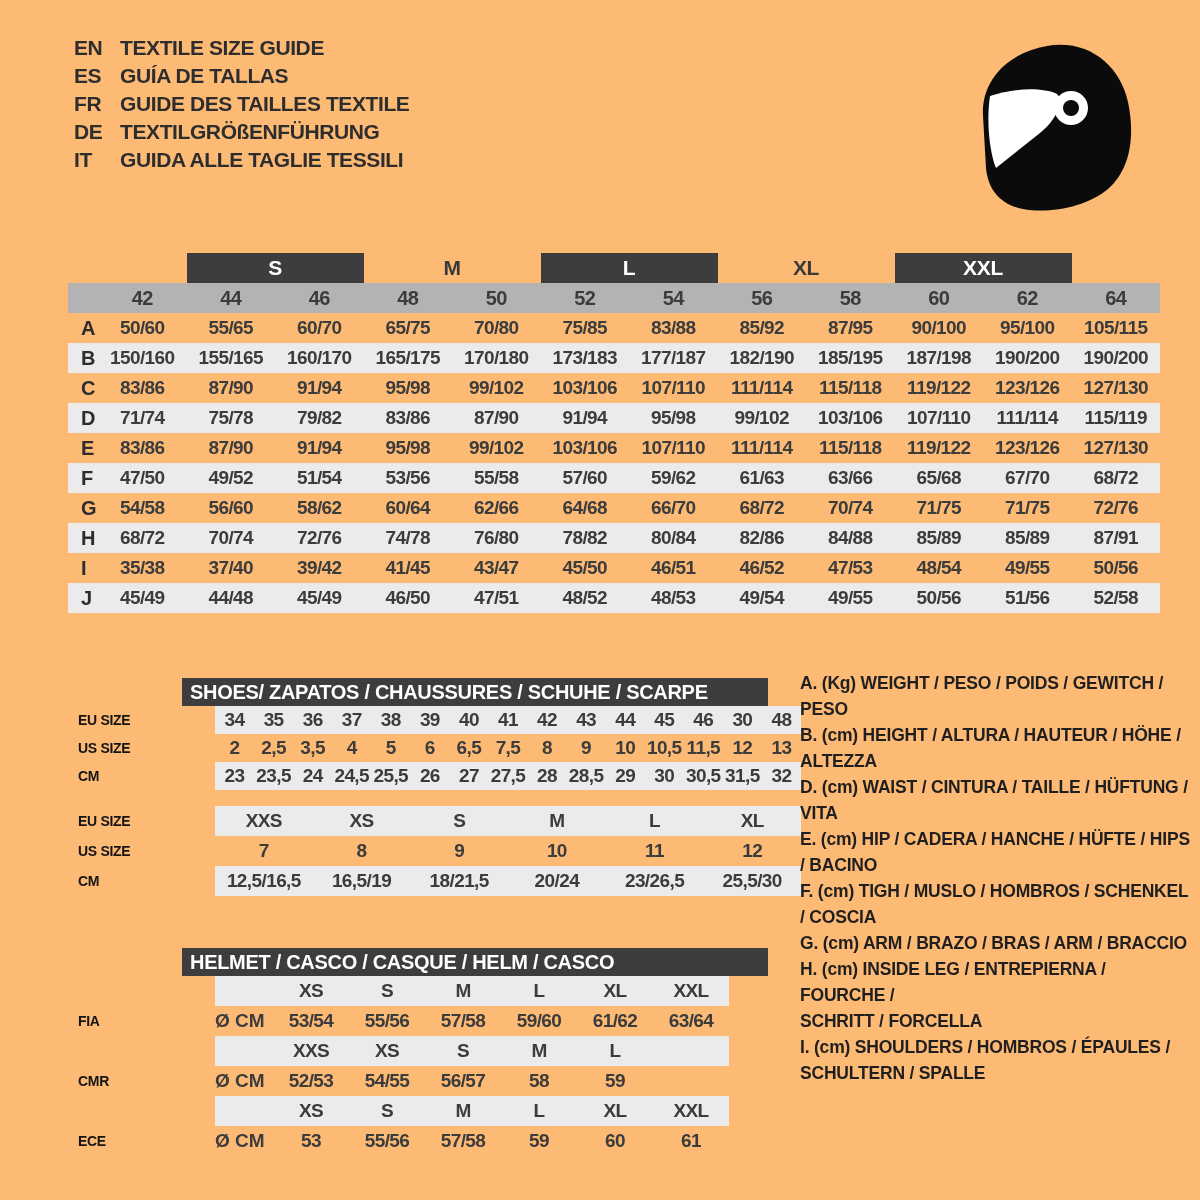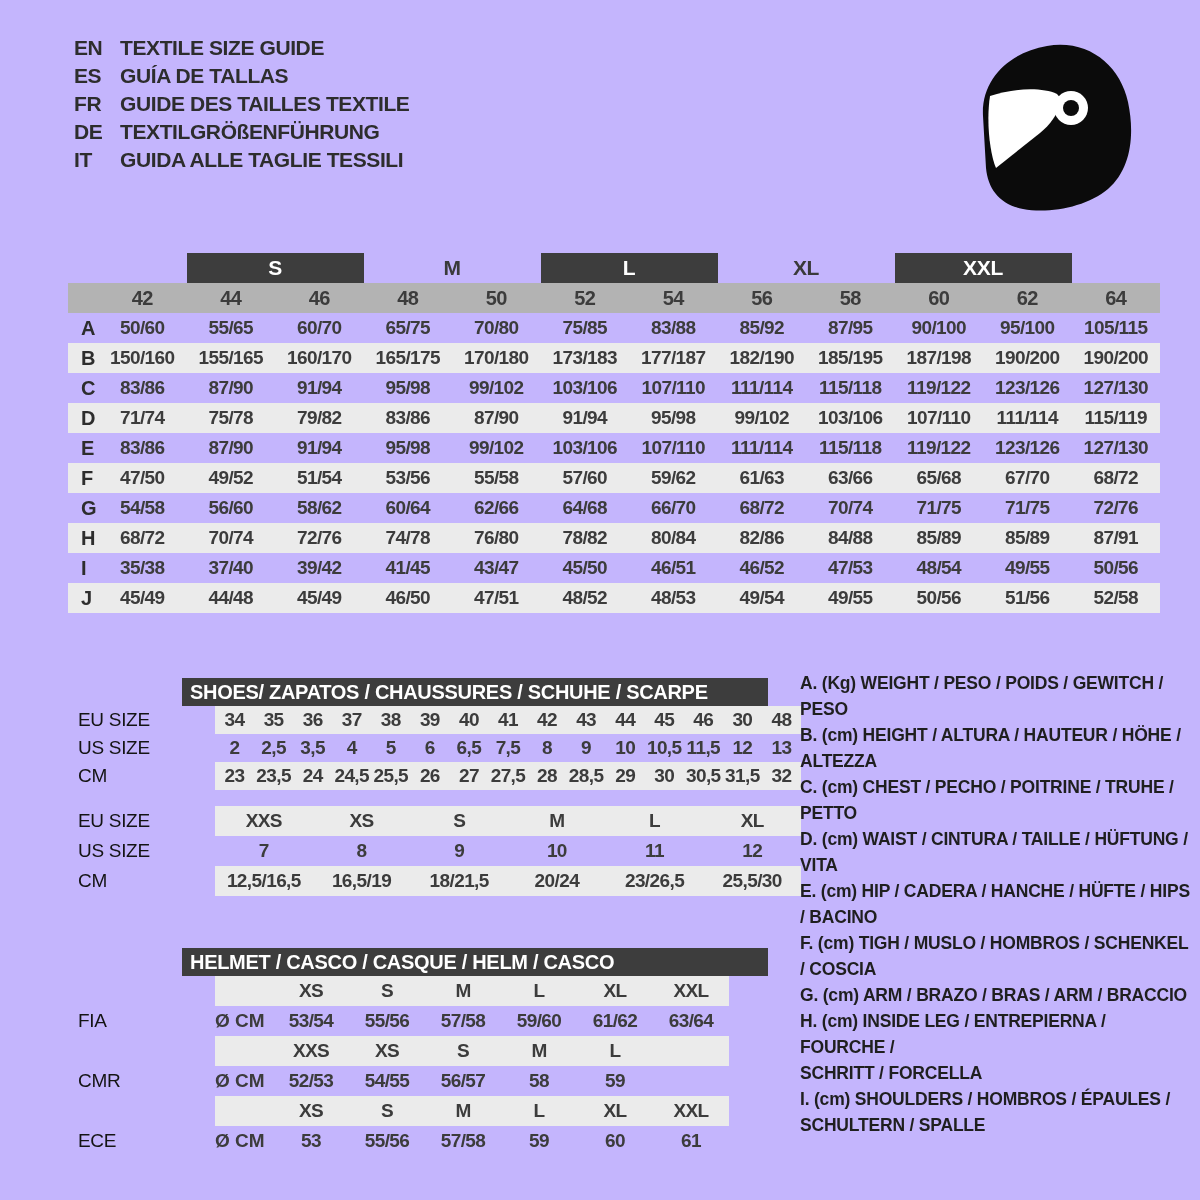--- a/index.html
+++ b/index.html
@@ -1,17 +1,17 @@
 <!DOCTYPE html>
 <html><head>
 <meta charset="utf-8">
 <style>
   html,body{margin:0;padding:0;}
   body{width:1200px;height:1200px;background:#ffffff;font-family:"Liberation Sans",sans-serif;color:#333;}
-  .canvas{position:relative;width:1200px;height:1200px;overflow:hidden;background:#c4b5fd;}
+  .canvas{position:relative;width:1200px;height:1200px;overflow:hidden;background:#fdba74;}
 
   
   .langs{position:absolute;left:74px;top:34px;}
   .lang-row{display:flex;height:28px;align-items:center;font-weight:bold;font-size:21px;letter-spacing:-0.4px;color:#2d2d2d;}
   .lang-code{width:46px;}
 
   
   .helmet-svg{position:absolute;left:950px;top:20px;}
 
   
@@ -24,21 +24,21 @@
   .size-cell{display:flex;align-items:center;justify-content:center;font-weight:bold;font-size:20px;color:#3c3c3c;letter-spacing:-0.5px;}
   .data-row{height:30px;}
   .data-row.stripe{background:#ebebeb;}
   .letter-cell{display:flex;align-items:center;padding-left:13px;font-weight:bold;font-size:20px;color:#2d2d2d;}
   .val-cell{display:flex;align-items:center;justify-content:center;font-weight:bold;font-size:19px;color:#3c3c3c;letter-spacing:-0.6px;}
 
   
   .sub{position:absolute;left:68px;width:700px;}
   .sub-bar{margin-left:114px;width:586px;height:28px;background:#3d3d3d;color:#fff;font-weight:bold;font-size:20px;display:flex;align-items:center;padding-left:8px;box-sizing:border-box;letter-spacing:-0.3px;}
   .sub-row{position:relative;}
-  .sub-label{position:absolute;left:10px;top:0;height:100%;display:flex;align-items:center;font-weight:normal;font-size:19px;color:#141414;letter-spacing:-0.3px;}
+  .sub-label{position:absolute;left:10px;top:0;height:100%;display:flex;align-items:center;font-weight:bold;font-size:14px;color:#141414;letter-spacing:-0.3px;}
   .sub-data{position:absolute;left:107px;top:0;height:100%;width:586px;display:flex;margin-left:40px;}
   .sub-row.stripe .sub-data{background:#ebebeb;}
   .sub-cell{flex:1;display:flex;align-items:center;justify-content:center;font-weight:bold;font-size:19px;color:#3c3c3c;letter-spacing:-0.6px;}
   .shoes{top:678px;} .shoes .sub-row{height:28px;}
   .gloves{top:806px;} .gloves .sub-row{height:30px;}
   .helm{top:948px;} .helm .sub-row{height:30px;}
   .helm .sub-data{width:514px;}
   .helm .unit-cell{flex:none;width:58px;display:flex;align-items:center;font-weight:bold;font-size:19px;color:#3c3c3c;}
   .helm .sub-cell{flex:none;width:76px;}
 
@@ -435,21 +435,20 @@
             <div class="sub-cell">60</div>
             <div class="sub-cell">61</div>
           </div>
         </div>
       </div>
   </div>
 
   <div class="legend" id="legend">
       <div class="legend-item">A. (Kg) WEIGHT / PESO / POIDS / GEWITCH / PESO</div>
       <div class="legend-item">B. (cm) HEIGHT / ALTURA / HAUTEUR / HÖHE / ALTEZZA</div>
-      <div class="legend-item">C. (cm) CHEST / PECHO / POITRINE / TRUHE / PETTO</div>
       <div class="legend-item">D. (cm) WAIST / CINTURA / TAILLE / HÜFTUNG / VITA</div>
       <div class="legend-item">E. (cm) HIP / CADERA / HANCHE / HÜFTE / HIPS / BACINO</div>
       <div class="legend-item">F. (cm) TIGH / MUSLO / HOMBROS / SCHENKEL / COSCIA</div>
       <div class="legend-item">G. (cm) ARM / BRAZO / BRAS / ARM / BRACCIO</div>
       <div class="legend-item">H. (cm) INSIDE LEG / ENTREPIERNA / FOURCHE /
 SCHRITT / FORCELLA</div>
       <div class="legend-item">I. (cm) SHOULDERS / HOMBROS / ÉPAULES /
 SCHULTERN / SPALLE</div>
     </div>
 

